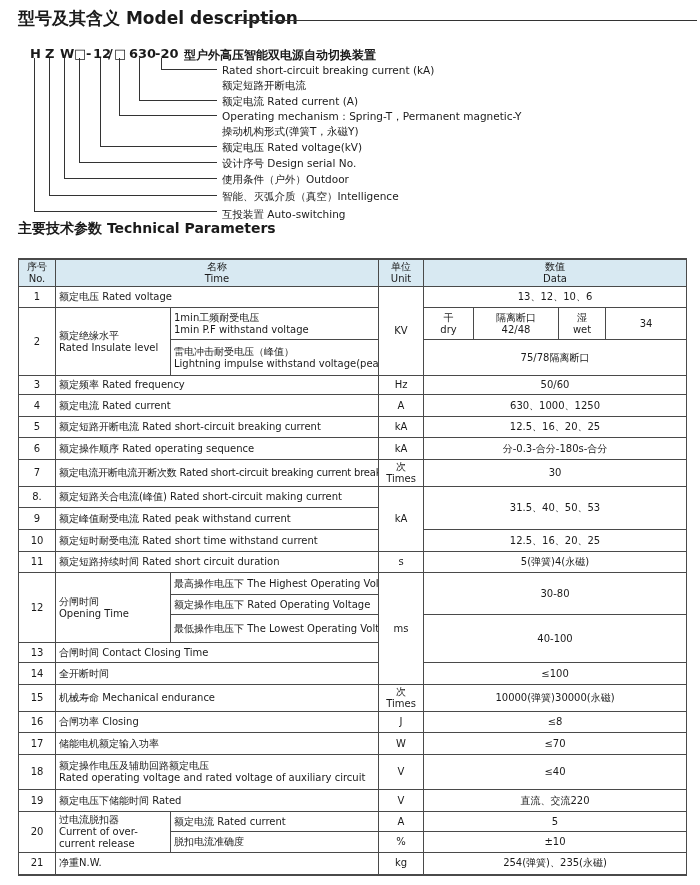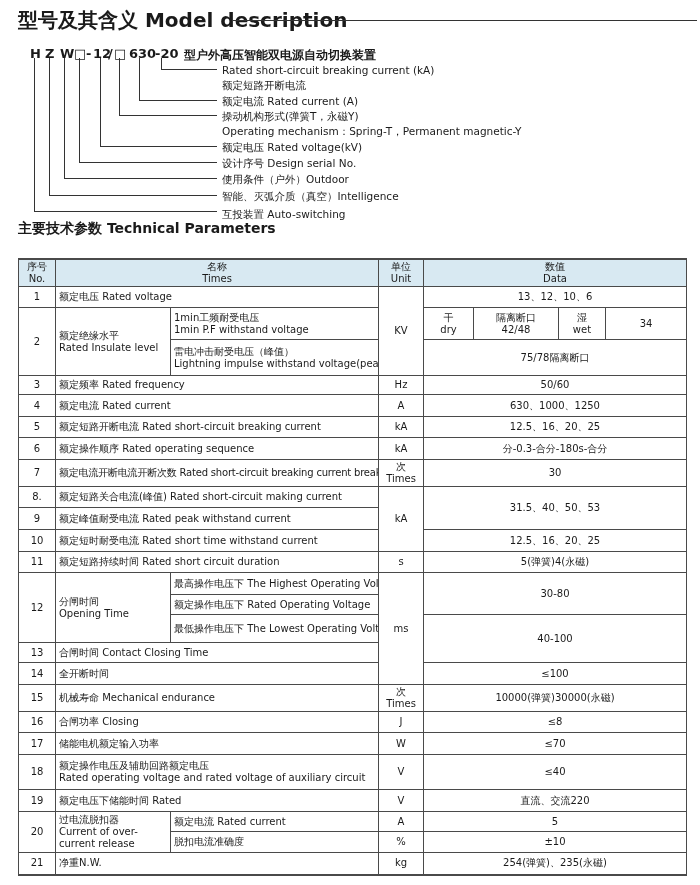--- a/index.html
+++ b/index.html
@@ -7,21 +7,21 @@
     --border:#4a4a4a;
     --text:#1a1a1a;
     --line:#333333;
   }
   *{margin:0;padding:0;box-sizing:border-box;}
   html,body{background:#fff;}
   body{font-family:"DejaVu Sans","Liberation Sans",sans-serif;color:var(--text);}
   .page{position:relative;width:700px;height:885px;background:#fff;overflow:hidden;}
 
   
-  .sec-title{position:absolute;left:18px;font-size:20px;font-weight:bold;white-space:nowrap;}
+  .sec-title{position:absolute;left:18px;font-size:17px;font-weight:bold;white-space:nowrap;}
   .title-rule{position:absolute;height:0;border-top:1px solid var(--line);}
   .code-part{position:absolute;top:46px;font-size:13px;font-weight:bold;white-space:nowrap;}
   .code-suffix{position:absolute;top:47px;left:184px;font-size:12px;font-weight:bold;white-space:nowrap;}
   .connector{position:absolute;border-left:1px solid var(--line);border-bottom:1px solid var(--line);}
   .legend-item{position:absolute;left:222px;font-size:10.5px;line-height:15px;white-space:nowrap;}
   .legend-item span{display:block;}
 
   
   table.params{position:absolute;left:18px;top:258px;width:668px;border-collapse:collapse;table-layout:fixed;
     border-top:2px solid var(--border);border-bottom:2px solid var(--border);}
@@ -74,22 +74,22 @@
     <div class="connector" style="left:34px;top:58px;width:183px;height:154px;"></div>
 
     <div class="legend-item" style="top:63px;">
       <span>Rated short-circuit breaking current (kA)</span>
       <span>额定短路开断电流</span>
     </div>
     <div class="legend-item" style="top:94px;">
       <span>额定电流 Rated current (A)</span>
     </div>
     <div class="legend-item" style="top:109px;">
+      <span>Operating mechanism：Spring-T，Permanent magnetic-Y</span>
       <span>操动机构形式(弹簧T，永磁Y)</span>
-      <span>Operating mechanism：Spring-T，Permanent magnetic-Y</span>
     </div>
     <div class="legend-item" style="top:140px;">
       <span>额定电压 Rated voltage(kV)</span>
     </div>
     <div class="legend-item" style="top:156px;">
       <span>设计序号 Design serial No.</span>
     </div>
     <div class="legend-item" style="top:172px;">
       <span>使用条件（户外）Outdoor</span>
     </div>
@@ -119,21 +119,21 @@
     </colgroup>
 
     <tbody>
         <tr style="height:20px;">
       <td class="hd">
         <span>序号</span>
         <span>No.</span>
           </td>
       <td class="hd" colspan="2">
         <span>名称</span>
-        <span>Times</span>
+        <span>Time</span>
           </td>
       <td class="hd">
         <span>单位</span>
         <span>Unit</span>
           </td>
       <td class="hd" colspan="4">
         <span>数值</span>
         <span>Data</span>
           </td>
     </tr>

